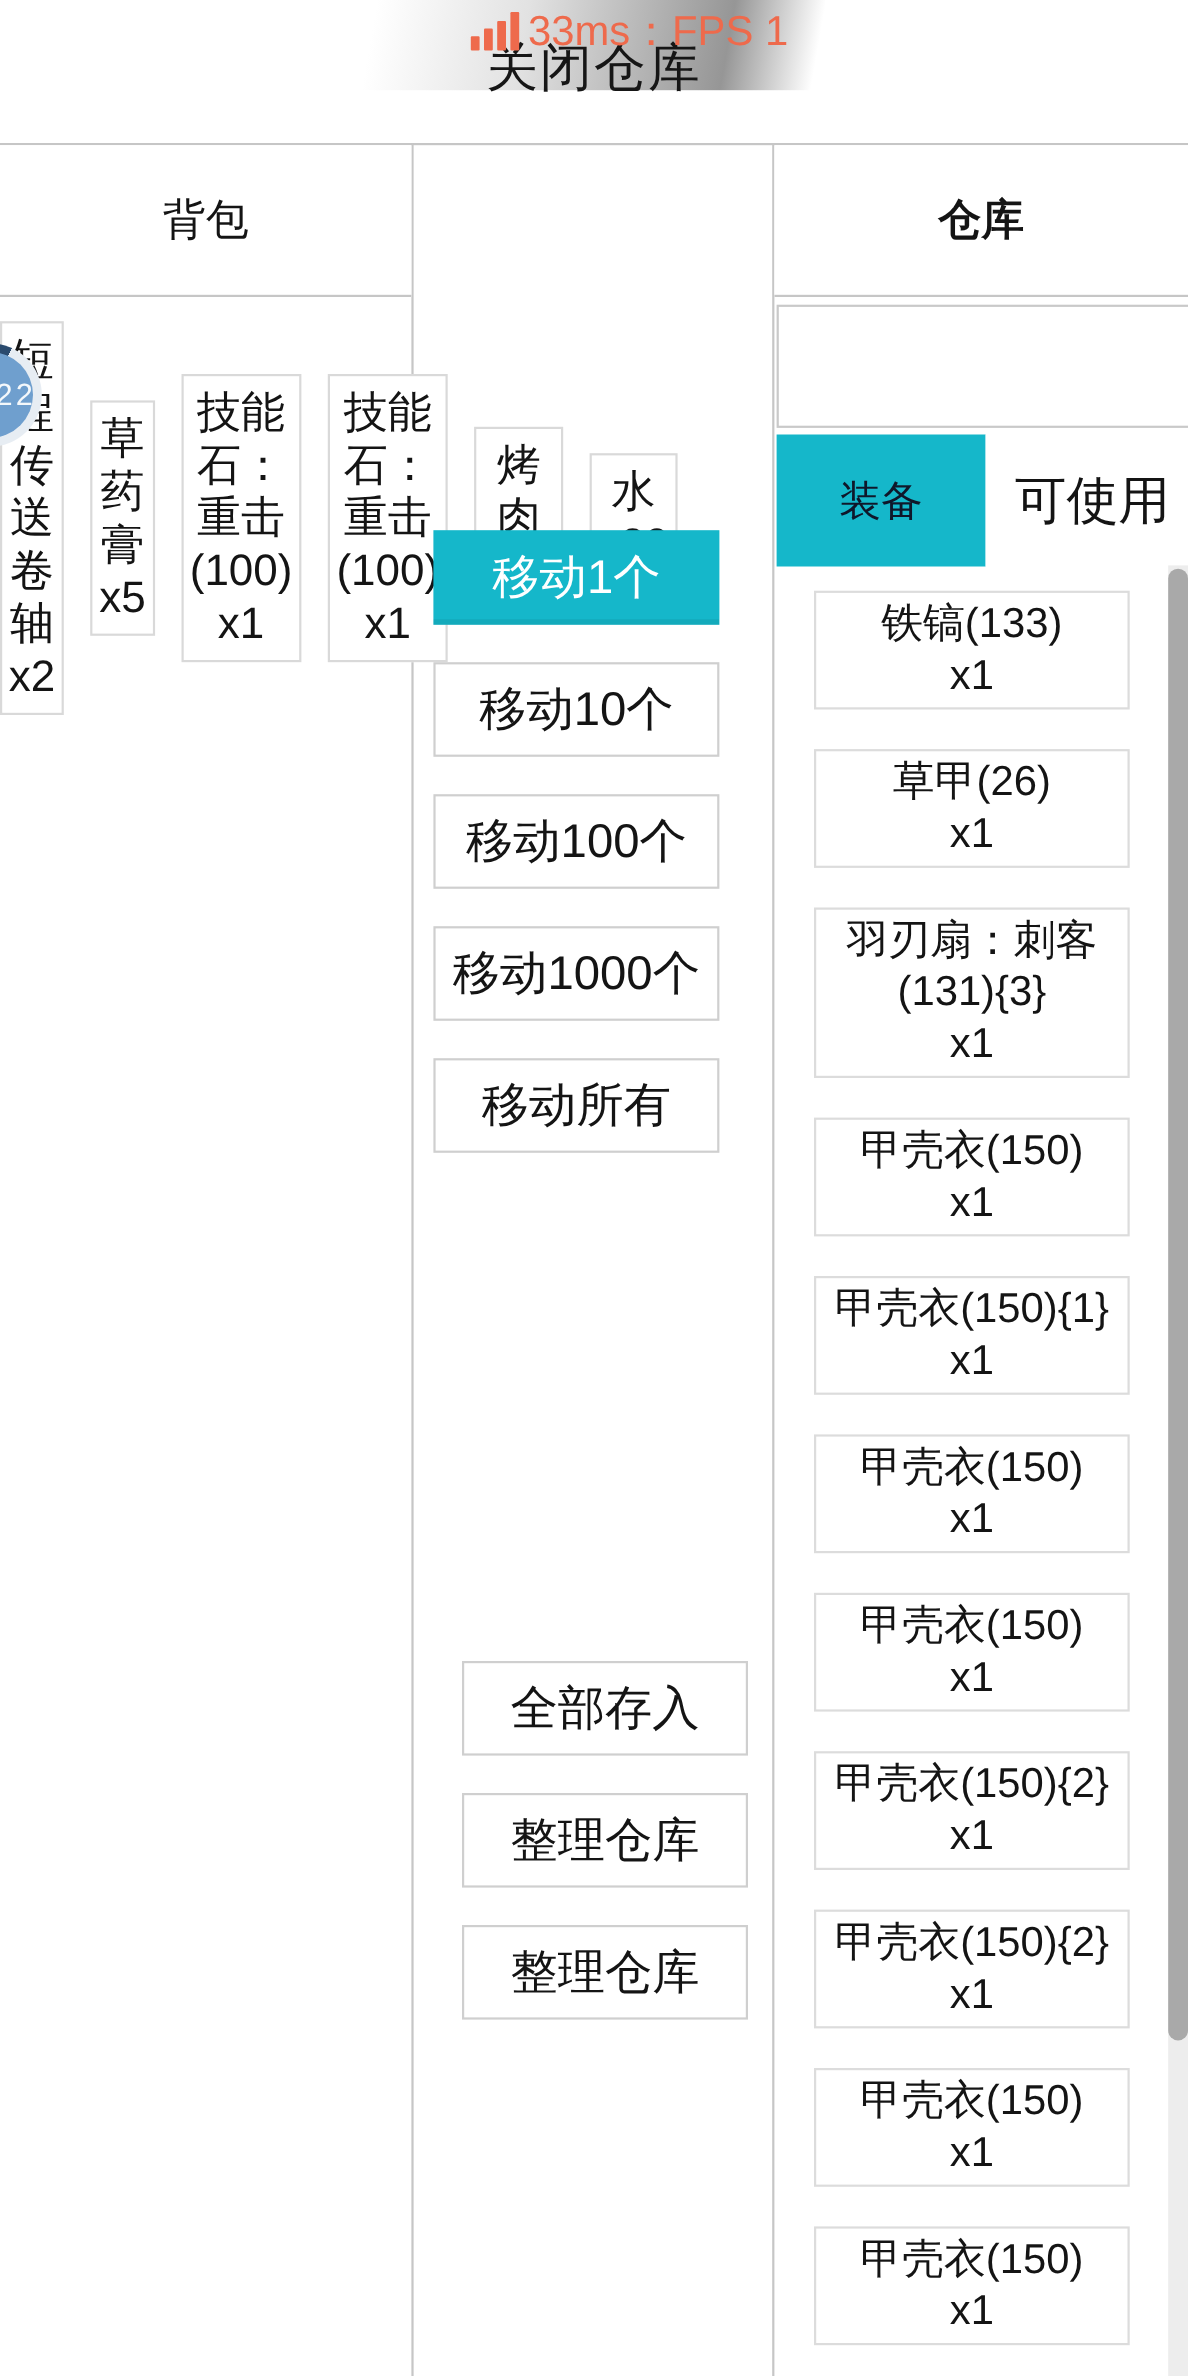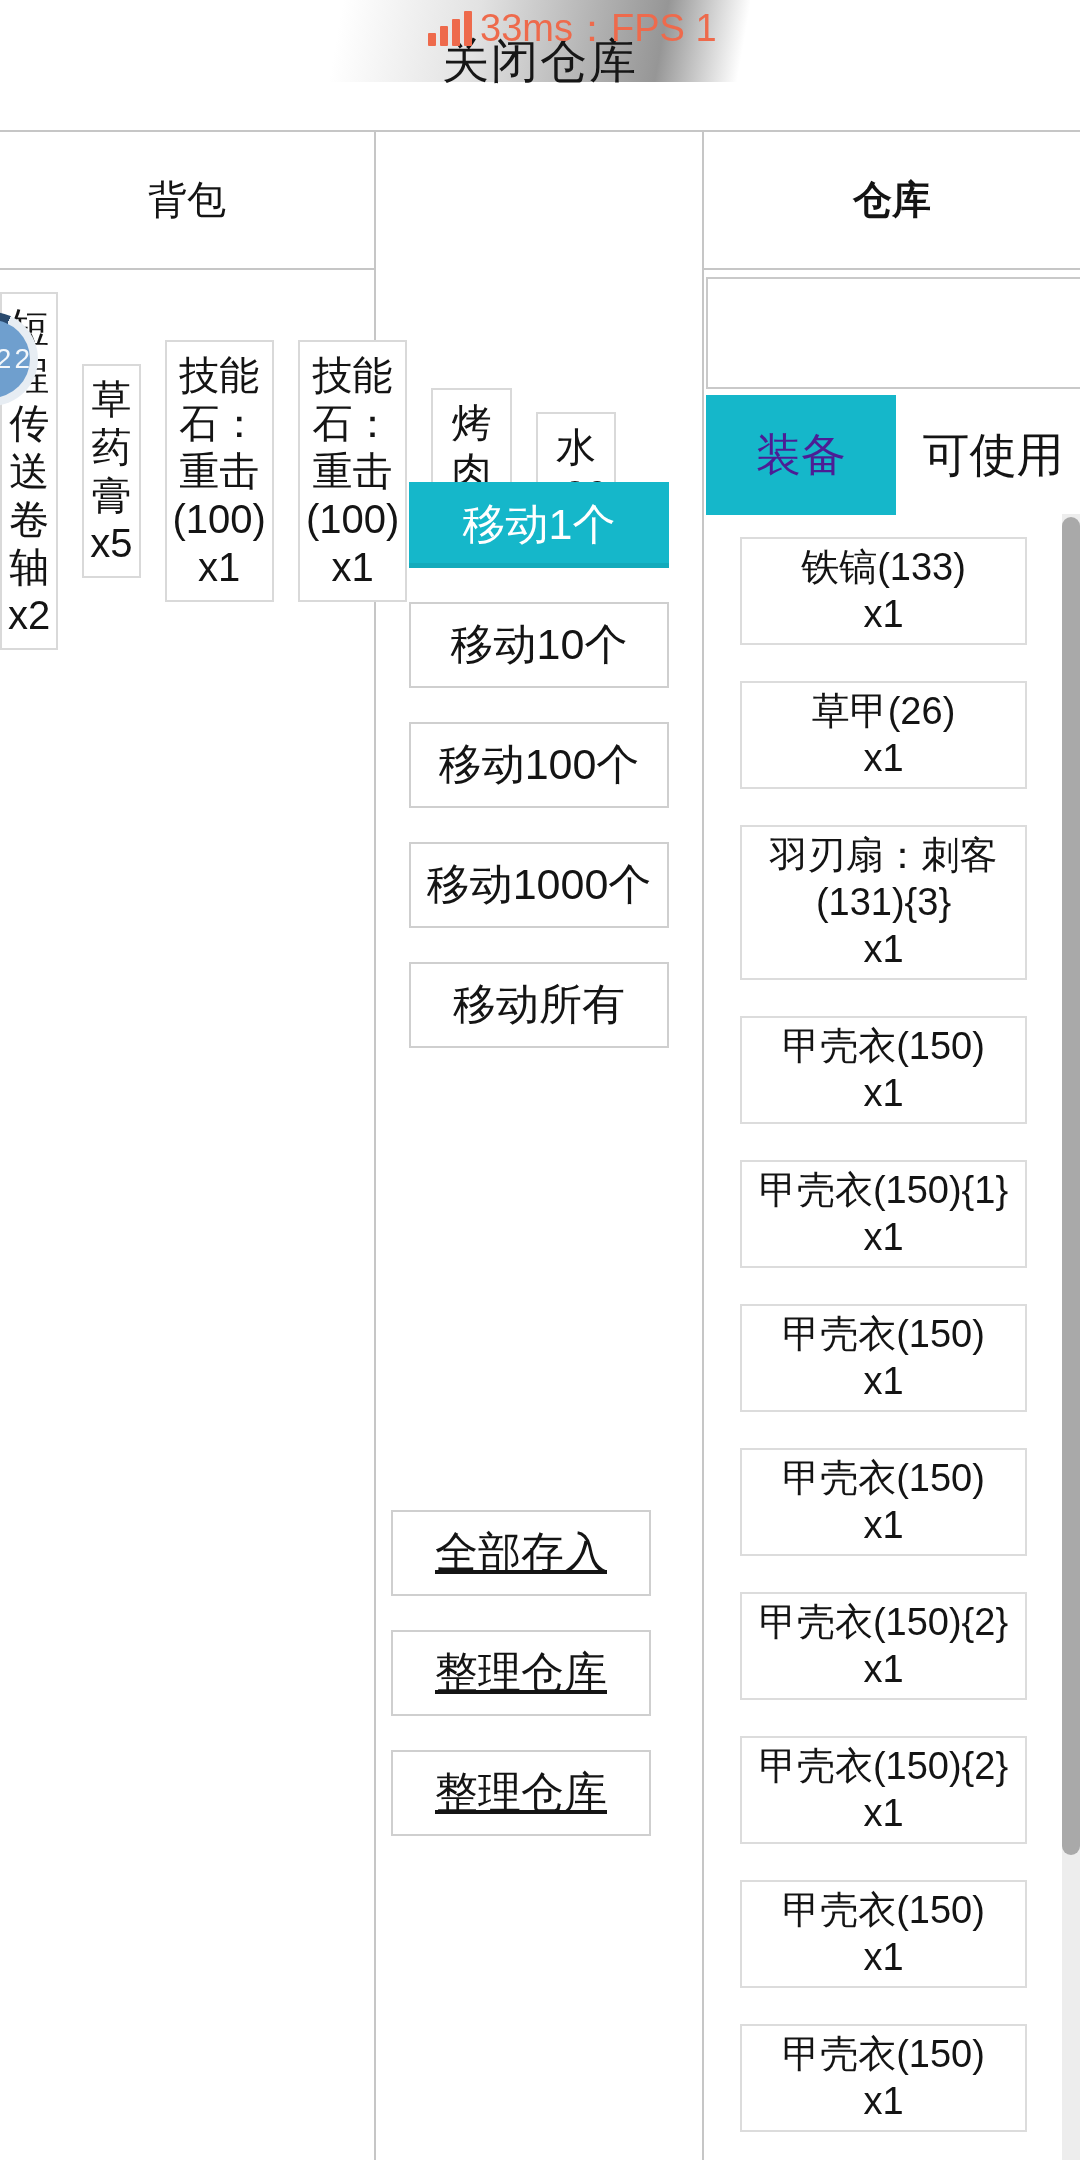--- a/index.html
+++ b/index.html
@@ -57,37 +57,37 @@
     position:absolute; left:-56px; top:312px; width:94px; height:94px; border-radius:50%;
     background:conic-gradient(from -25deg, #2a4a6e 0 50deg, #e7edf3 50deg 360deg);
     cursor:pointer;
   }
   .badge-inner { position:absolute; inset:8px; border-radius:50%; background:#6f9fce; }
   .badge-num {
     position:absolute; right:5px; top:50%; transform:translateY(-50%);
     color:rgba(255,255,255,0.92); font-size:28px; letter-spacing:3px;
   }
   
-  .move-group { position:absolute; left:409px; top:482px; width:260px; display:flex; flex-direction:column; gap:34px; }
-  .bulk-group { position:absolute; left:391px; top:1510px; width:260px; display:flex; flex-direction:column; gap:34px;text-decoration:underline; }
+  .move-group { position:absolute; left:394px; top:482px; width:260px; display:flex; flex-direction:column; gap:34px; }
+  .bulk-group { position:absolute; left:420px; top:1510px; width:260px; display:flex; flex-direction:column; gap:34px; }
   .btn {
     height:86px; background:#fff; border:2px solid #cfcfcf; color:#141414;
     font-size:43px; font-family:inherit; display:flex; align-items:center; justify-content:center;
     cursor:pointer; white-space:nowrap;
   }
   .btn.active { background:#15b7ca; border:none; color:#fff; box-shadow:inset 0 -5px 0 rgba(0,0,0,0.07); }
   
   .search-box {
     position:absolute; left:706px; top:277px; width:392px; height:112px;
     background:#fff; border:2px solid #c9c9c9; font-size:40px; padding:0 20px;
     font-family:inherit; outline:none;
   }
   .tabs { position:absolute; left:706px; top:395px; height:120px; display:flex; }
   .tab { display:flex; align-items:center; justify-content:center; cursor:pointer; }
-  .tab-equipment { width:190px; background:#15b7ca; color:#4c1d95; font-size:45px; }
+  .tab-equipment { width:190px; background:#15b7ca; color:#0f172a; font-size:38px; }
   .tab-usable { width:194px; background:#fff; color:#141414; font-size:47px; }
   
   .scroll-track { position:absolute; left:1062px; top:514px; width:18px; height:1646px; background:#ededed; }
   .scroll-thumb { position:absolute; left:1062px; top:517px; width:18px; height:1338px; background:#a9a9a9; border-radius:9px; cursor:grab; }
 </style>
 </head>
 <body>
 
 <div class="page">
 

